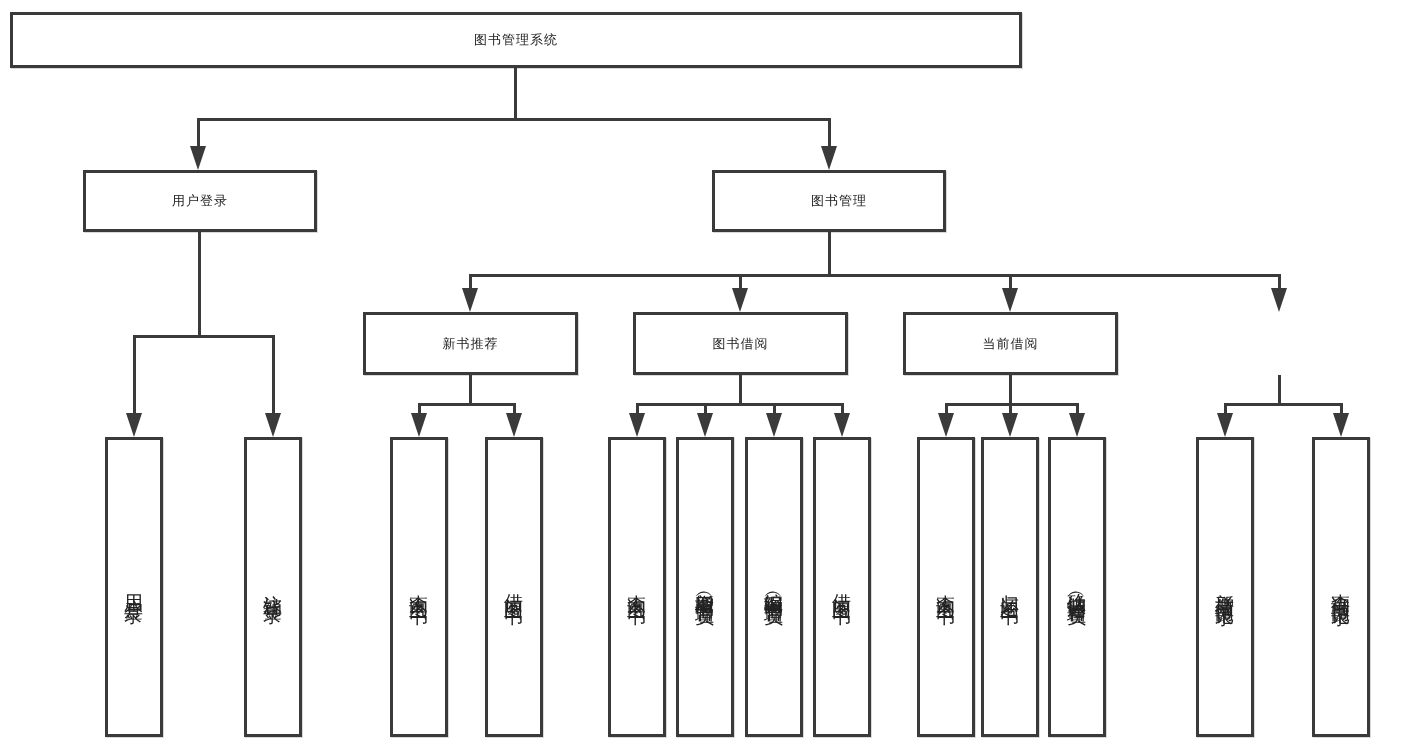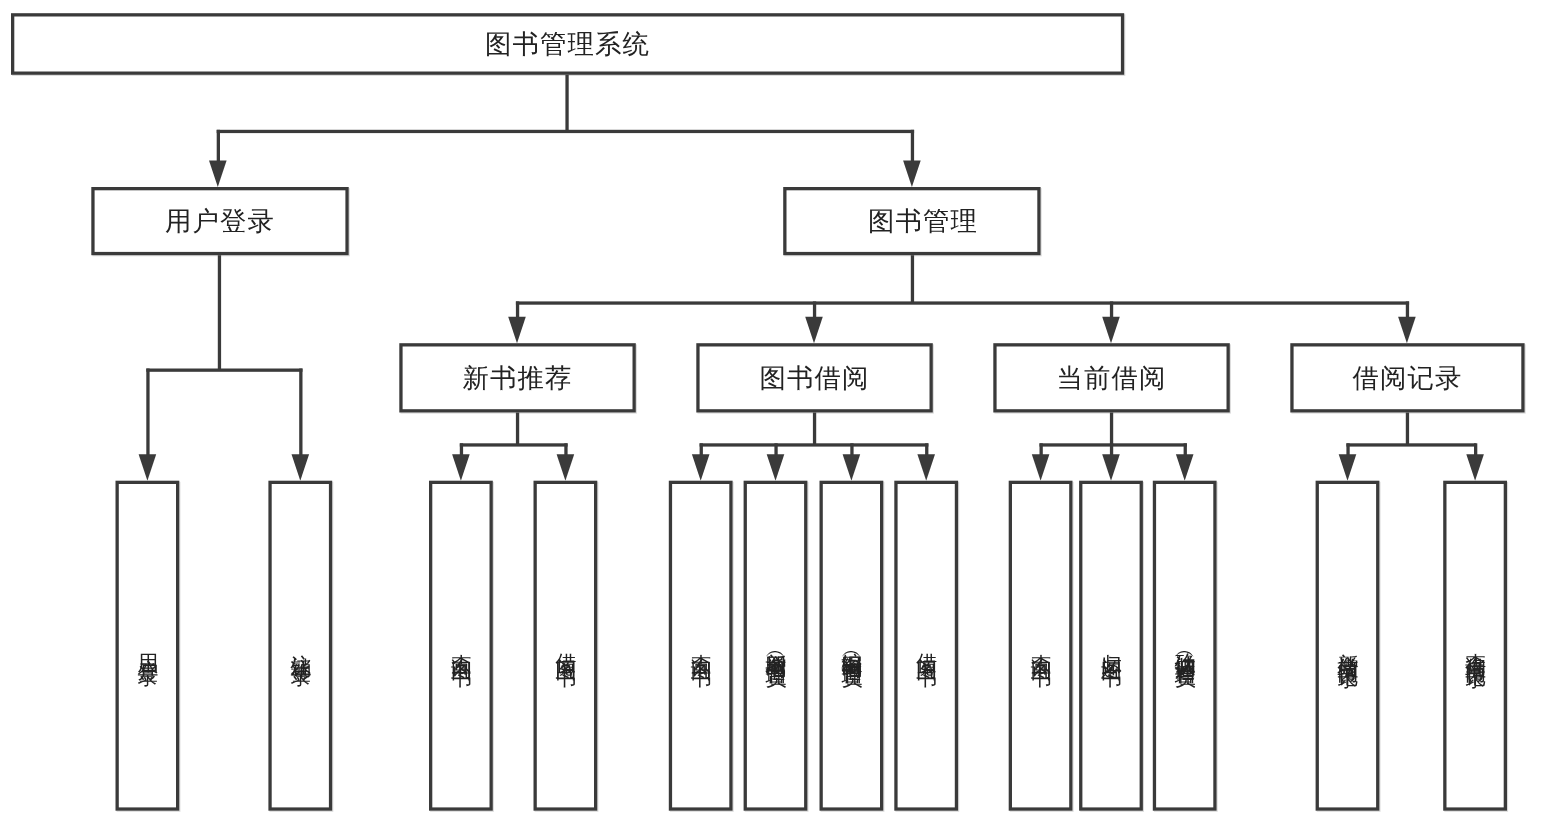--- a/index.html
+++ b/index.html
@@ -3,21 +3,21 @@
 <meta charset="utf-8">
 <style>
   html,body{margin:0;padding:0;background:#ffffff;}
   body{font-family:"Liberation Sans","DejaVu Sans",sans-serif;}
   #stage{position:relative;width:1405px;height:747px;background:#ffffff;overflow:hidden;}
 
   .box{
     position:absolute;box-sizing:border-box;background:#ffffff;
     border:3px solid #3a3a3a;color:#222222;
     display:flex;align-items:center;justify-content:center;
-    font-size:24px;letter-spacing:1px;
+    font-size:13px;letter-spacing:1px;
     box-shadow:1px 1px 0 rgba(0,0,0,0.15);
   }
   .vbox{
     position:absolute;box-sizing:border-box;background:#ffffff;
     border:3px solid #3a3a3a;color:#222222;
     display:flex;align-items:center;justify-content:center;
     font-size:19px;
     writing-mode:vertical-rl;text-orientation:mixed;
     letter-spacing:4px;line-height:1;
     box-shadow:1px 1px 0 rgba(0,0,0,0.15);
@@ -78,23 +78,20 @@
   <div class="arrow" style="left:1271px;top:288px;"></div>
 
   <div class="box" style="left:363px;top:312px;width:215px;height:63px;">
     <span>新书推荐</span>
   </div>
   <div class="box" style="left:633px;top:312px;width:215px;height:63px;">
     <span>图书借阅</span>
   </div>
   <div class="box" style="left:903px;top:312px;width:215px;height:63px;">
     <span>当前借阅</span>
-  </div>
-  <div class="box" style="left:1173px;top:312px;width:213px;height:63px;">
-    <span>借阅记录</span>
   </div>
 
   <div class="vline" style="left:469px;top:375px;height:30px;"></div>
   <div class="hline" style="left:418px;top:403px;width:98px;"></div>
   <div class="vline" style="left:418px;top:403px;height:12px;"></div>
   <div class="arrow" style="left:411px;top:413px;"></div>
   <div class="vline" style="left:513px;top:403px;height:12px;"></div>
   <div class="arrow" style="left:506px;top:413px;"></div>
 
   <div class="vline" style="left:739px;top:375px;height:30px;"></div>

